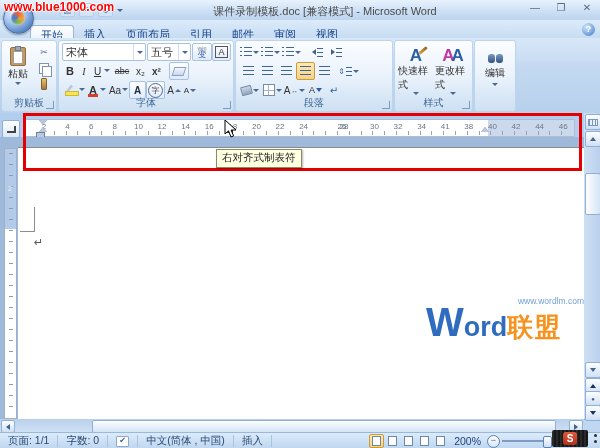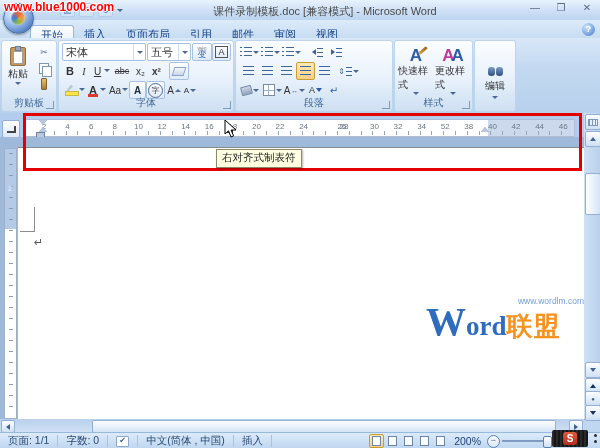--- a/index.html
+++ b/index.html
@@ -115,21 +115,21 @@
     border-top:1px solid #8a8a8a;border-right:1px solid #93a8c4;}
   .vrule{position:absolute;left:4px;top:11px;width:13px;height:271px;background:#fff;border:1px solid #9fb0c8;box-sizing:border-box;}
   .vrule .vmargin{position:absolute;left:0;right:0;top:0;height:80px;background:#b3cbe9;}
   .vrule .vticks{position:absolute;left:4px;width:4px;top:4px;bottom:4px;
     background:repeating-linear-gradient(to bottom,#8b9cb4 0 1px,transparent 1px 11px);}
   .vnum{position:absolute;left:3px;top:36px;font-size:7px;color:#eef3fa;}
   .cropmark{position:absolute;left:2px;top:59px;width:14px;height:24px;border-right:1px solid #8d8d8d;border-bottom:1px solid #8d8d8d;}
   .pilcrow{position:absolute;left:16px;top:88px;font-size:11px;color:#555;}
   .wm{position:absolute;right:-2px;top:148px;width:160px;height:56px;}
   .wm-url{position:absolute;right:2px;top:0;font-size:8.5px;color:#6f9fd8;}
-  .wm-row{position:absolute;left:0;top:6px;white-space:nowrap;font-family:Liberation Serif, serif;}
+  .wm-row{position:absolute;left:0;top:6px;white-space:nowrap;}
   .wm-W{font-size:40px;font-weight:bold;color:#2f6bbf;line-height:40px;}
   .wm-ord{font-size:27px;font-weight:bold;color:#2f6bbf;}
   .wm-league{font-size:26px;font-weight:bold;color:#f6921e;letter-spacing:1px;}
 
   
   .vscroll{position:absolute;left:584px;top:113px;width:16px;height:306px;background:linear-gradient(90deg,#cfe0f4,#b9d0ec);z-index:55;}
   .sbtn{position:absolute;left:1px;width:14px;height:14px;border:1px solid #93afd4;border-radius:2px;
     background:linear-gradient(#fdfeff,#cfe0f4);display:flex;align-items:center;justify-content:center;}
   .tri-up{width:0;height:0;border-left:3px solid transparent;border-right:3px solid transparent;border-bottom:4px solid #3f628e;}
   .tri-dn{width:0;height:0;border-left:3px solid transparent;border-right:3px solid transparent;border-top:4px solid #3f628e;}
@@ -355,21 +355,21 @@
           <span class="bigA" style="color:#c0399f;">A</span><span class="bigA" style="color:#2b5ea7;margin-left:-3px;">A</span>
         </span>
         <span style="font-size:10px;">更改样式</span>
         <span class="cardn"></span>
       </div>
       <div class="grplabel">样式</div>
       <div class="launch"></div>
     </div>
 
     <div class="grp" style="left:474px;width:40px;">
-      <div class="b" style="left:2px;top:14px;width:34px;height:54px;flex-direction:column;gap:3px;">
+      <div class="b" style="left:2px;top:1px;width:34px;height:54px;flex-direction:column;gap:3px;">
         <span class="binoc"></span>
         <span style="font-size:10px;">编辑</span>
         <span class="cardn"></span>
       </div>
     </div>
   </div>
 
   <div class="rulerzone">
     <div class="tabsel">
       <span class="mark"></span>
@@ -388,21 +388,21 @@
           <span class="rnum" style="left: 183.2px;">16</span>
           <span class="rnum" style="left: 206.8px;">18</span>
           <span class="rnum" style="left: 230.4px;">20</span>
           <span class="rnum" style="left: 254px;">22</span>
           <span class="rnum" style="left: 277.6px;">24</span>
           <span class="rnum" style="left: 316px;">26</span>
           <span class="rnum" style="left: 318px;">28</span>
           <span class="rnum" style="left: 348.4px;">30</span>
           <span class="rnum" style="left: 372px;">32</span>
           <span class="rnum" style="left: 395.6px;">34</span>
-          <span class="rnum" style="left: 419.2px;">52</span>
+          <span class="rnum" style="left: 419.2px;">41</span>
           <span class="rnum" style="left: 442.8px;">38</span>
           <span class="rnum" style="left: 466.4px;">40</span>
           <span class="rnum" style="left: 490px;">42</span>
           <span class="rnum" style="left: 513.6px;">44</span>
           <span class="rnum" style="left: 537.2px;">46</span>
         </div>
       <div class="ind-first"></div>
       <div class="ind-hang"></div>
       <div class="ind-box"></div>
       <div class="ind-right"></div>

